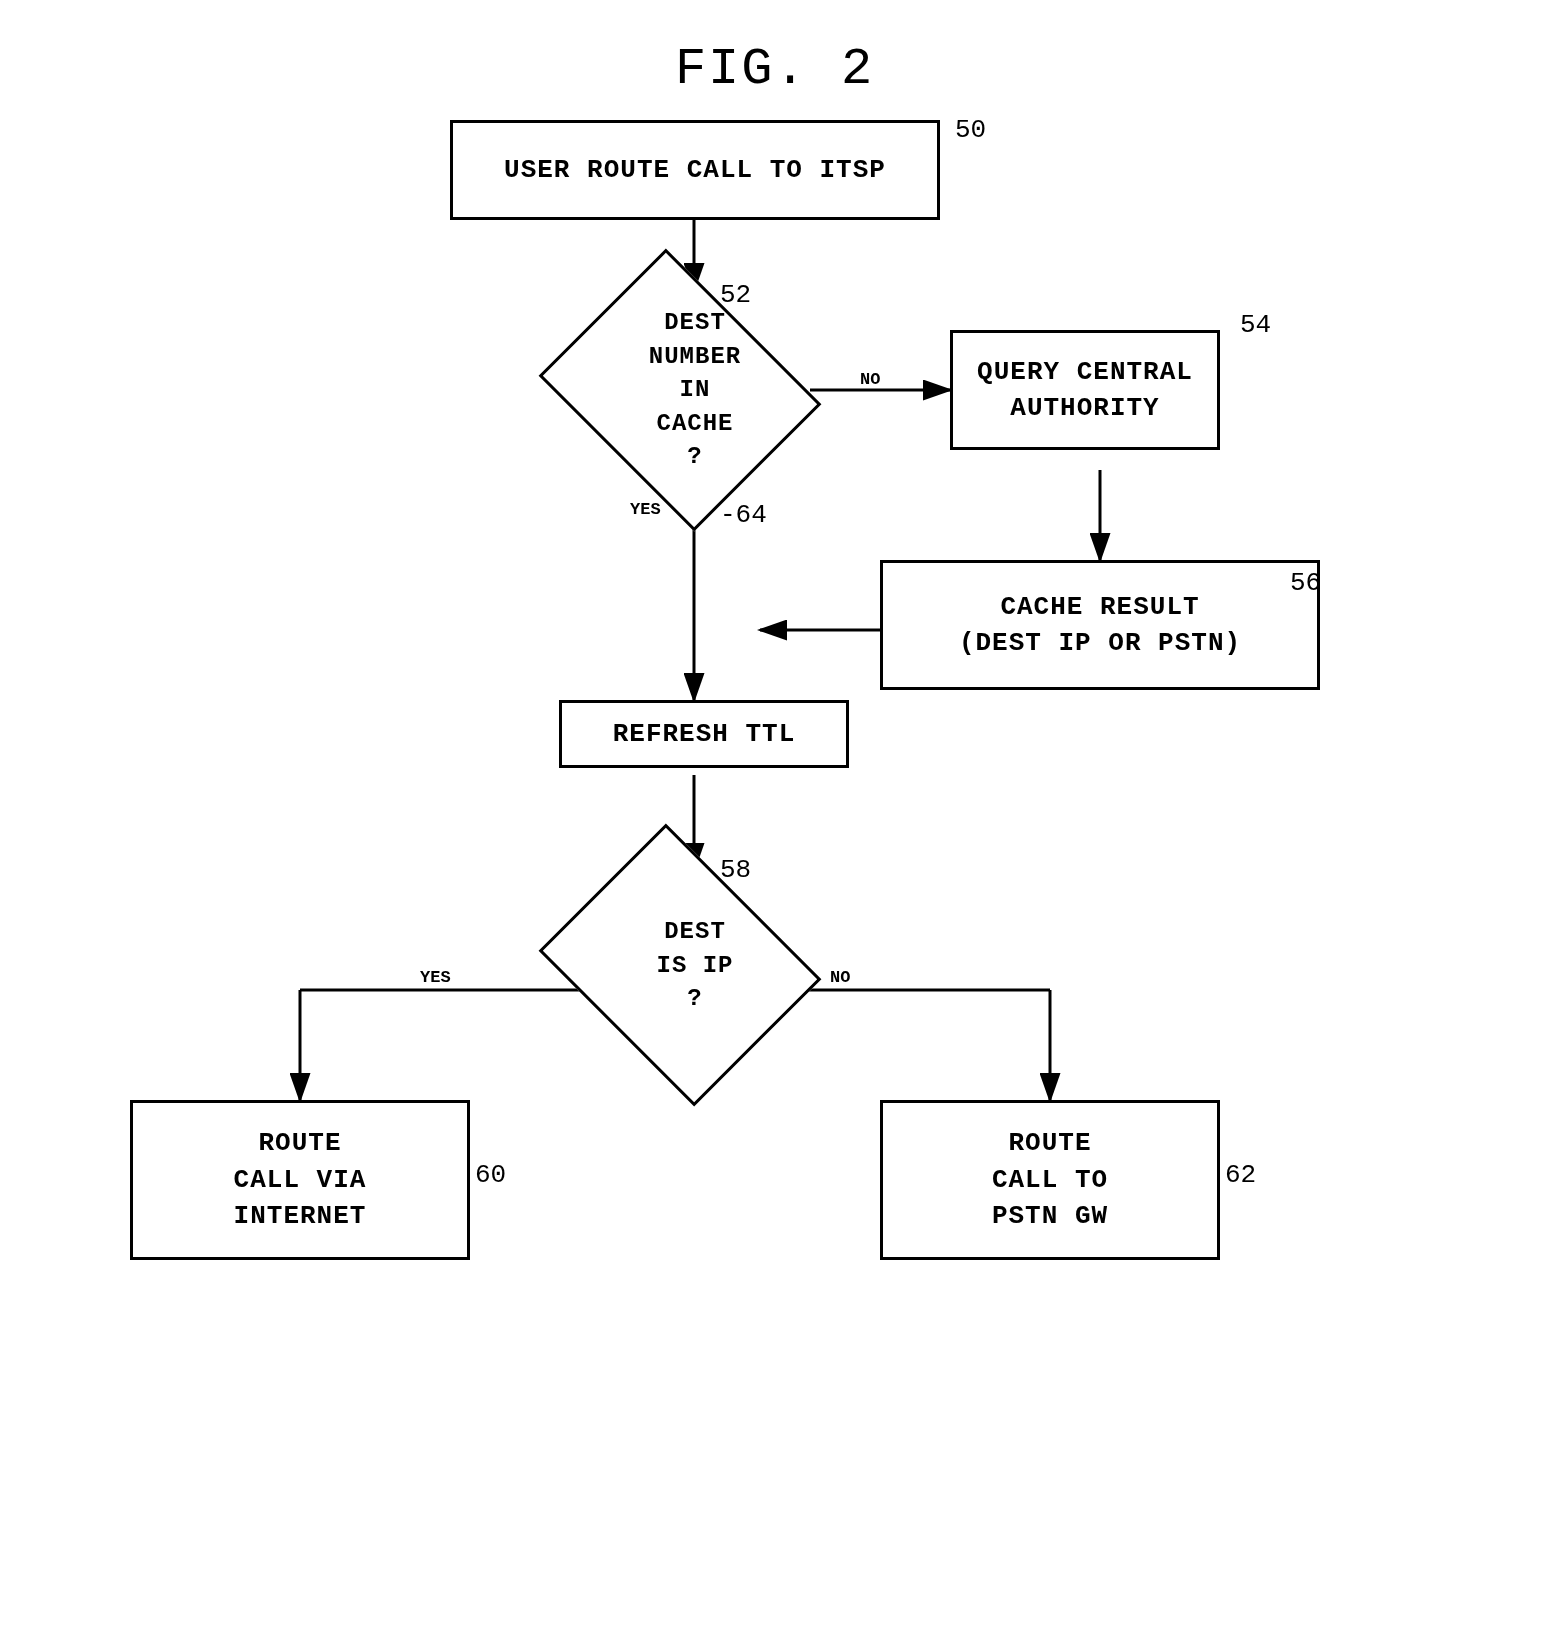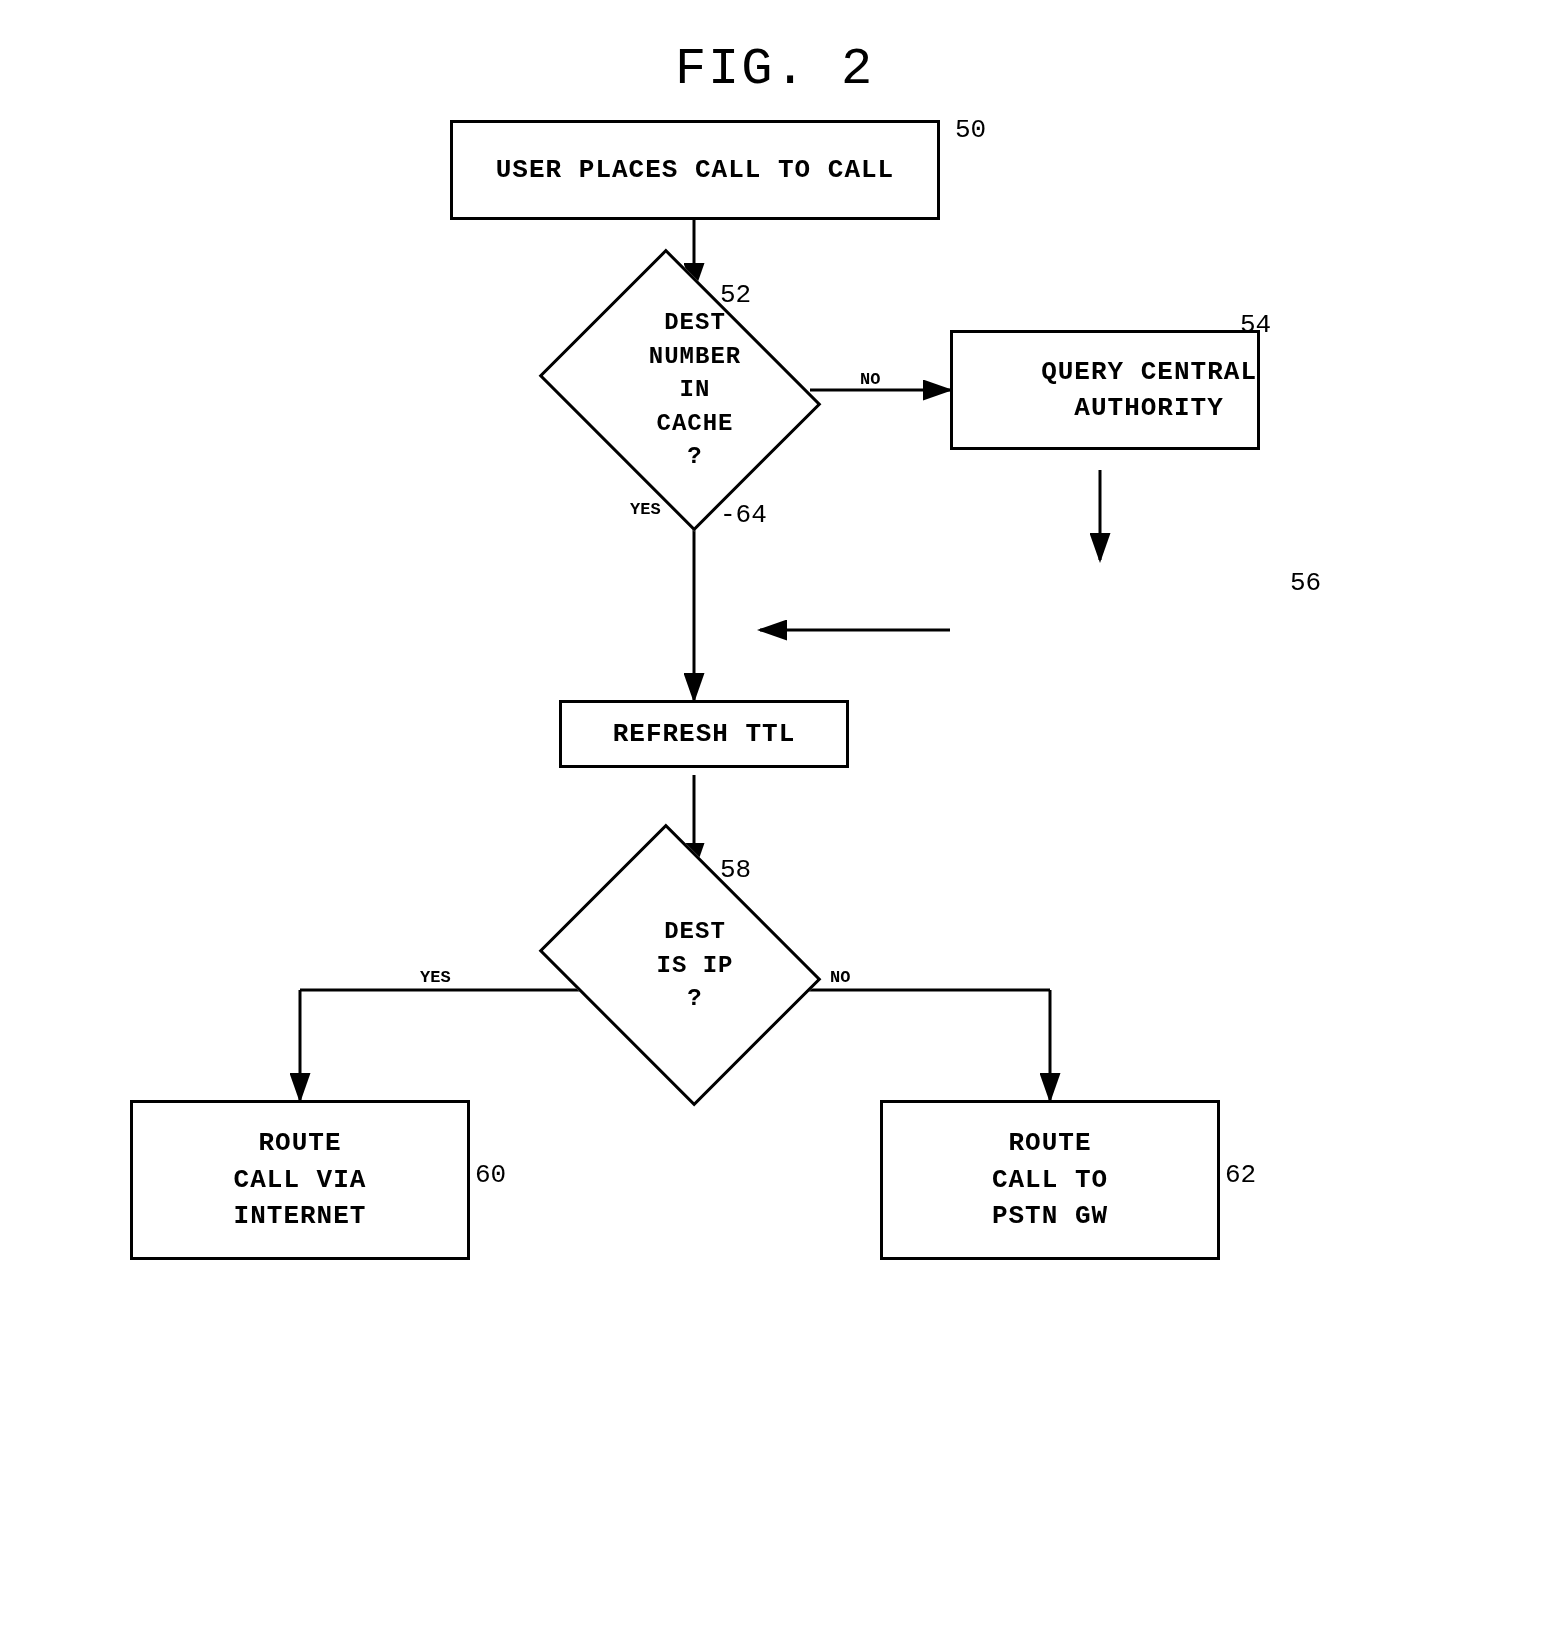--- a/index.html
+++ b/index.html
@@ -128,21 +128,21 @@
     <line x1="694" y1="775" x2="694" y2="870" stroke="#000" stroke-width="3" marker-end="url(#arrowhead)"></line>
 
     <line x1="580" y1="990" x2="300" y2="990" stroke="#000" stroke-width="3"></line>
     <line x1="300" y1="990" x2="300" y2="1100" stroke="#000" stroke-width="3" marker-end="url(#arrowhead)"></line>
 
     <line x1="808" y1="990" x2="1050" y2="990" stroke="#000" stroke-width="3"></line>
     <line x1="1050" y1="990" x2="1050" y2="1100" stroke="#000" stroke-width="3" marker-end="url(#arrowhead)"></line>
   </svg>
 
   <div class="box" style="left: 450px; top: 120px; width: 490px; height: 100px;">
-    <span>USER PLACES CALL TO CALL</span>
+    <span>USER ROUTE CALL TO ITSP</span>
   </div>
 
   <div class="ref-num" style="left: 955px; top: 115px;">
     <span>50</span>
   </div>
 
   <div class="diamond-wrapper" style="left: 570px; top: 285px; width: 250px; height: 210px;">
     <div class="diamond"></div>
     <div class="diamond-label">
       <span style="white-space:pre-line;">DEST
@@ -159,29 +159,33 @@
   <div class="arrow-label" style="left: 860px; top: 370px;">
     <span>NO</span>
   </div>
 
   <div class="arrow-label" style="left: 630px; top: 500px;">
     <span>YES</span>
   </div>
 
   <div class="ref-num" style="left: 720px; top: 500px;">-<span>64</span></div>
 
-  <div class="box" style="left: 950px; top: 330px; width: 310px; height: 120px; justify-content: flex-end;">
+  <div class="box" style="left: 950px; top: 330px; width: 270px; height: 120px;">
     <span style="white-space:pre-line;">QUERY CENTRAL
 AUTHORITY</span>
   </div>
 
   <div class="ref-num" style="left: 1240px; top: 310px;">
     <span>54</span>
   </div>
 
+  <div class="box" style="left: 880px; top: 560px; width: 440px; height: 130px;">
+    <span style="white-space:pre-line;">CACHE RESULT
+(DEST IP OR PSTN)</span>
+  </div>
 
   <div class="ref-num" style="left: 1290px; top: 568px;">
     <span>56</span>
   </div>
 
   <div class="box" style="left: 559px; top: 700px; width: 290px; height: 68px;">
     <span>REFRESH TTL</span>
   </div>
 
   <div class="diamond-wrapper" style="left: 570px; top: 860px; width: 250px; height: 210px;">

